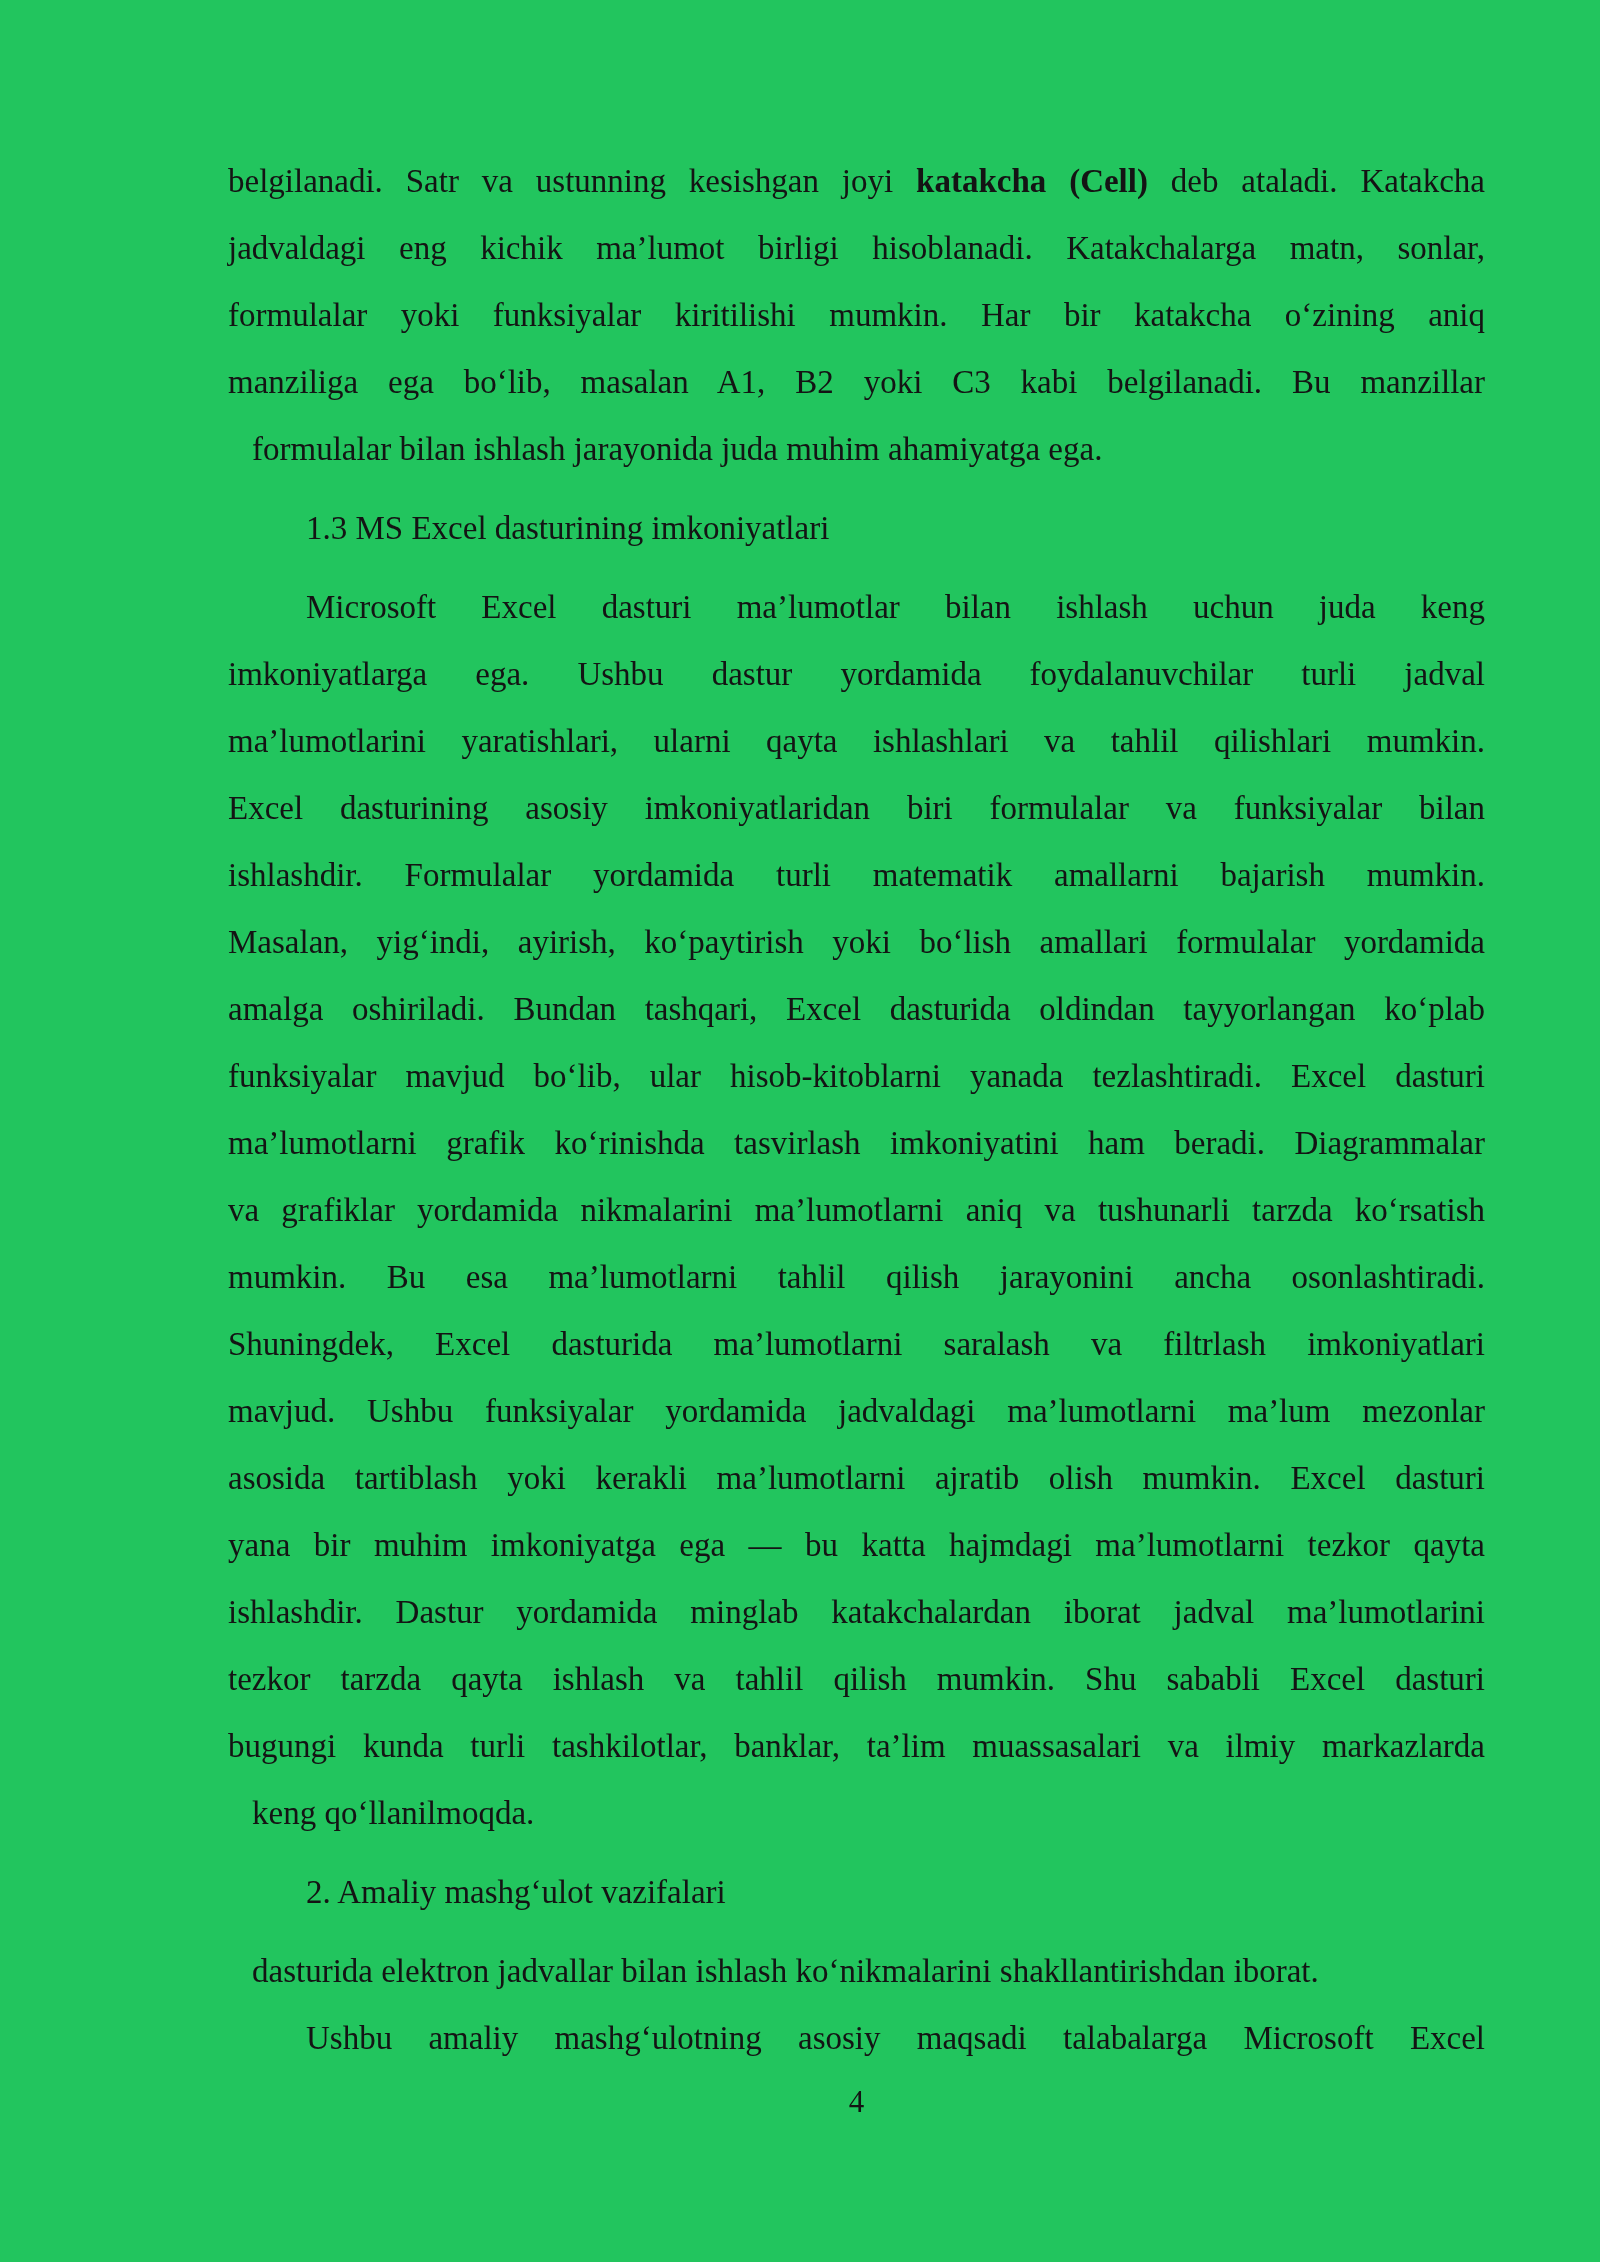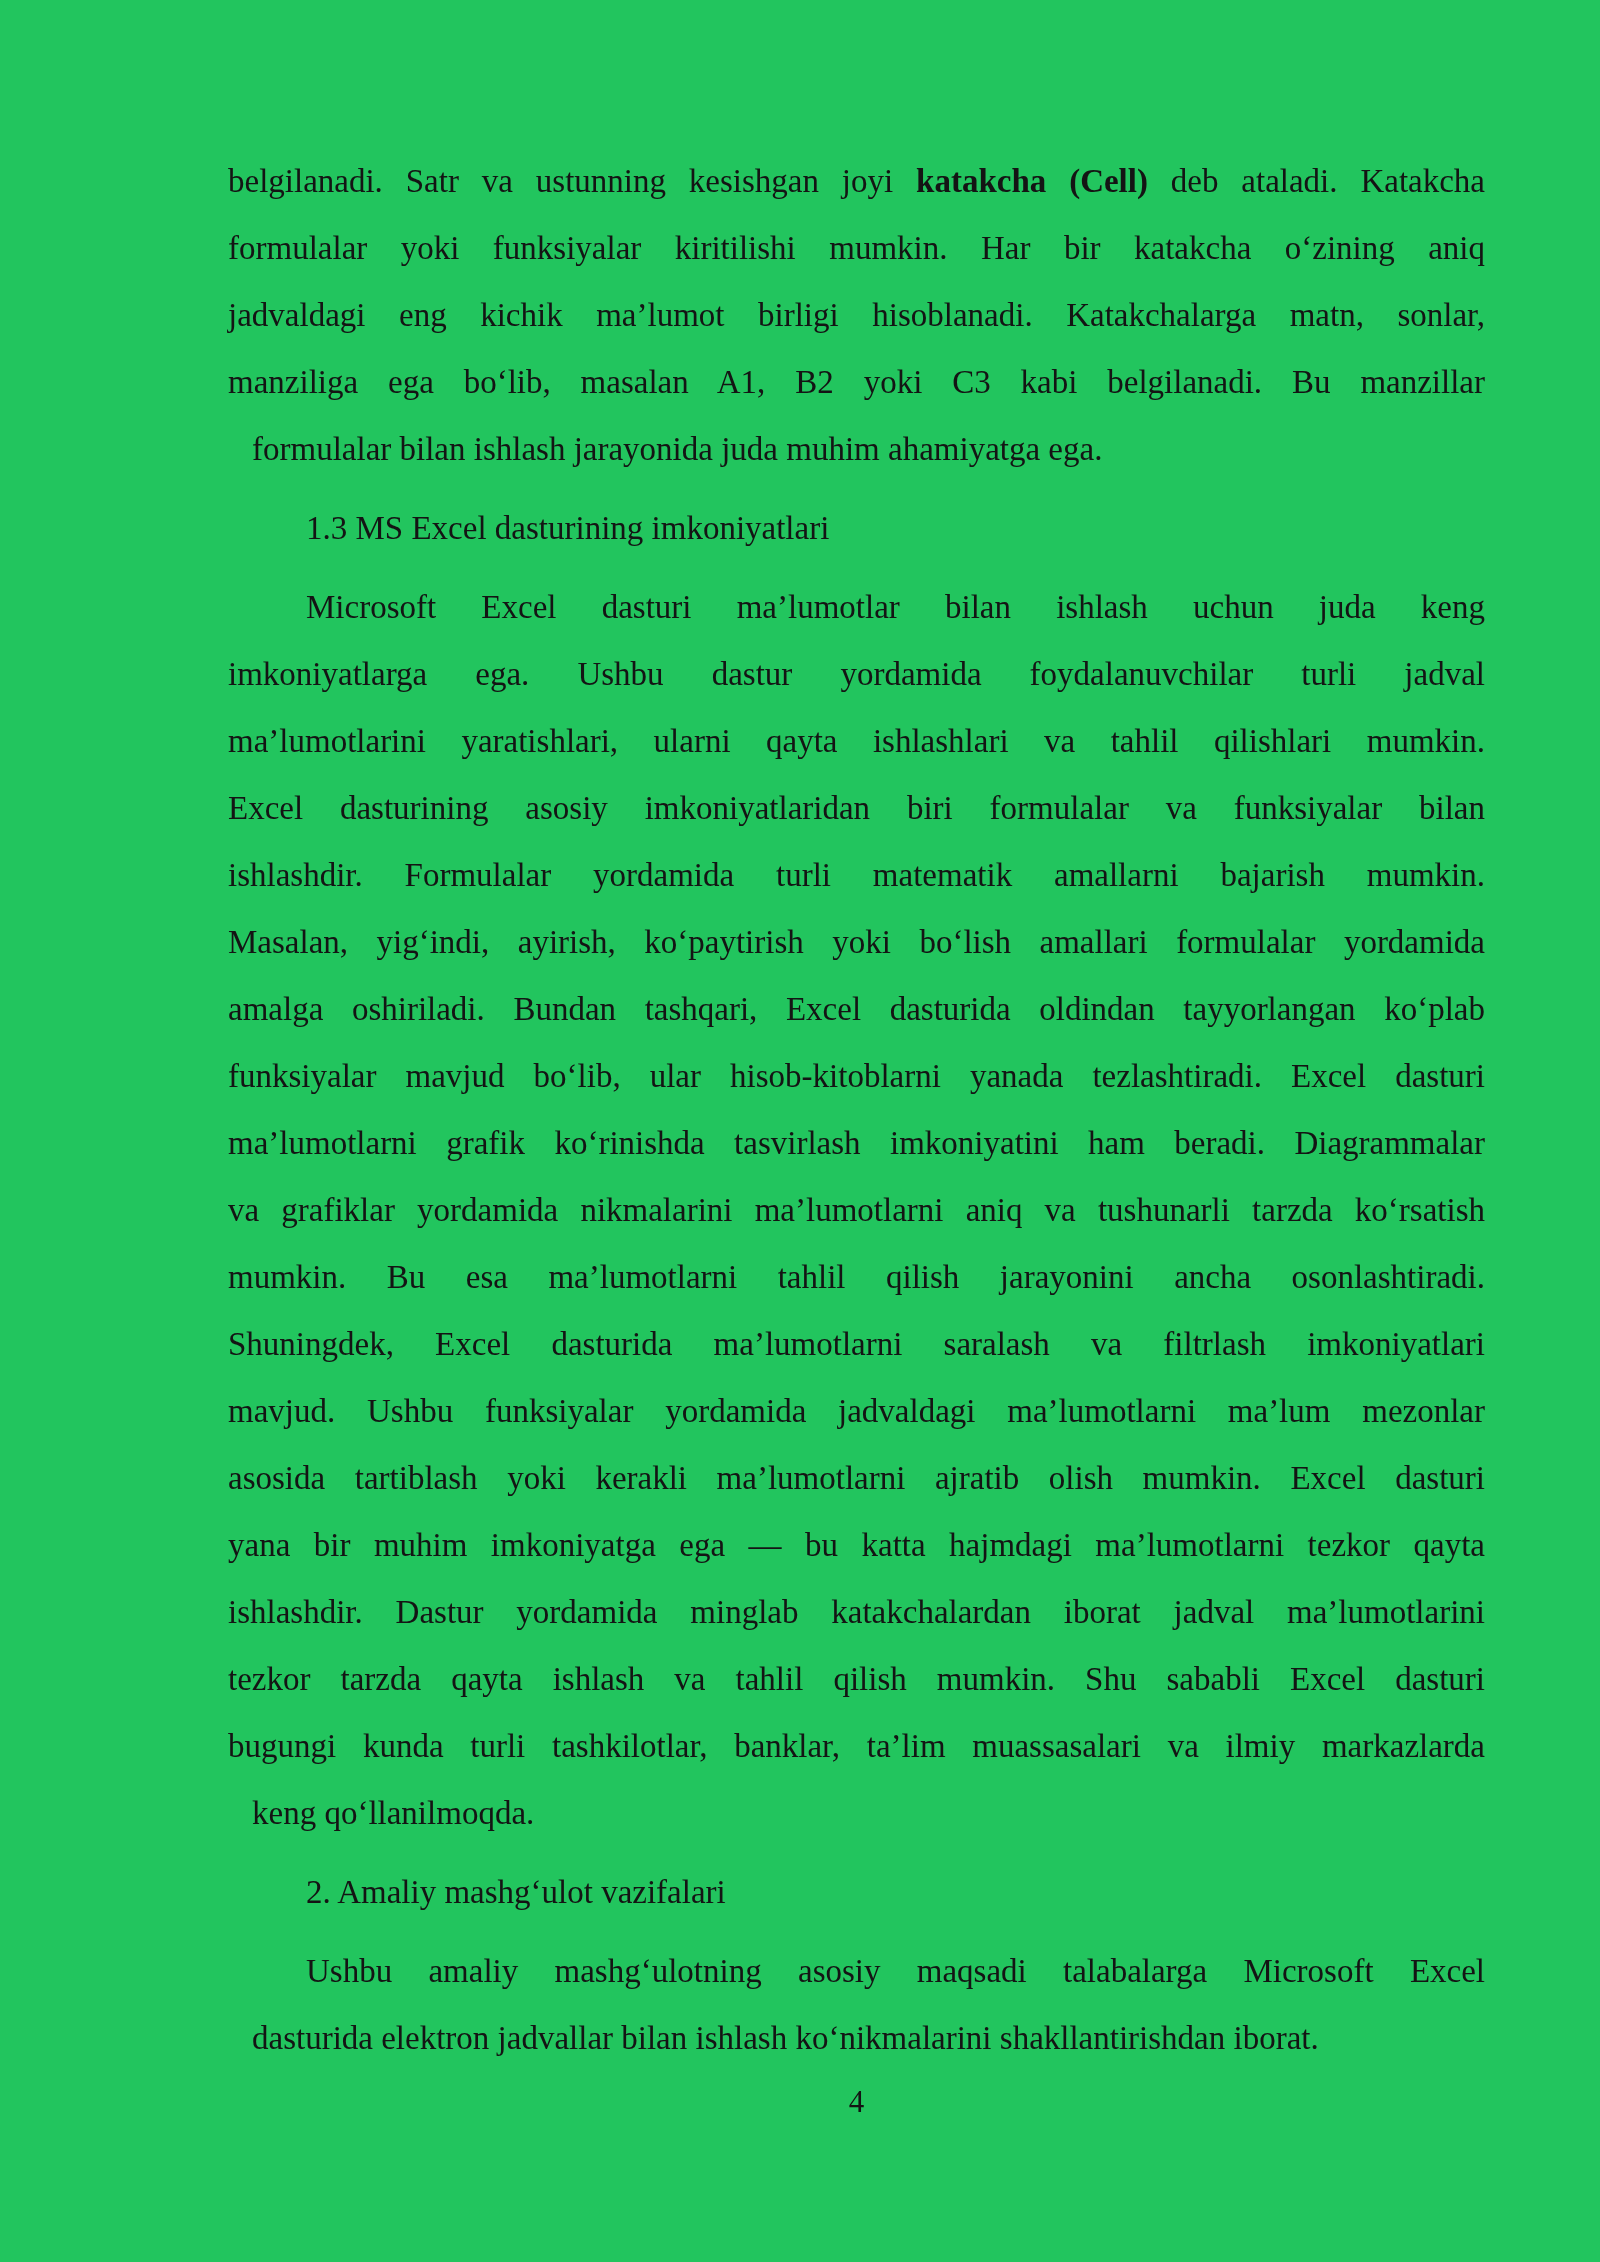--- a/index.html
+++ b/index.html
@@ -41,22 +41,22 @@
     line-height: 40px;
   }
 </style>
 </head>
 <body>
 
 <div class="page">
 
   <div class="para">
       <div class="line"><span>belgilanadi. Satr va ustunning kesishgan joyi </span><span class="bold">katakcha (Cell)</span><span> deb ataladi. Katakcha</span></div>
+      <div class="line"><span>jadvaldagi eng kichik ma’lumot birligi hisoblanadi. Katakchalarga matn, sonlar,</span></div>
       <div class="line"><span>formulalar yoki funksiyalar kiritilishi mumkin. Har bir katakcha o‘zining aniq</span></div>
-      <div class="line"><span>jadvaldagi eng kichik ma’lumot birligi hisoblanadi. Katakchalarga matn, sonlar,</span></div>
       <div class="line"><span>manziliga ega bo‘lib, masalan A1, B2 yoki C3 kabi belgilanadi. Bu manzillar</span></div>
       <div class="line last"><span>formulalar bilan ishlash jarayonida juda muhim ahamiyatga ega.</span></div>
     </div>
 
   <div class="heading">1.3 MS Excel dasturining imkoniyatlari</div>
 
   <div class="para">
       <div class="line indent"><span>Microsoft Excel dasturi ma’lumotlar bilan ishlash uchun juda keng</span></div>
       <div class="line"><span>imkoniyatlarga ega. Ushbu dastur yordamida foydalanuvchilar turli jadval</span></div>
       <div class="line"><span>ma’lumotlarini yaratishlari, ularni qayta ishlashlari va tahlil qilishlari mumkin.</span></div>
@@ -74,19 +74,19 @@
       <div class="line"><span>yana bir muhim imkoniyatga ega — bu katta hajmdagi ma’lumotlarni tezkor qayta</span></div>
       <div class="line"><span>ishlashdir. Dastur yordamida minglab katakchalardan iborat jadval ma’lumotlarini</span></div>
       <div class="line"><span>tezkor tarzda qayta ishlash va tahlil qilish mumkin. Shu sababli Excel dasturi</span></div>
       <div class="line"><span>bugungi kunda turli tashkilotlar, banklar, ta’lim muassasalari va ilmiy markazlarda</span></div>
       <div class="line last"><span>keng qo‘llanilmoqda.</span></div>
     </div>
 
   <div class="heading">2. Amaliy mashg‘ulot vazifalari</div>
 
   <div class="para">
+      <div class="line last"><span>dasturida elektron jadvallar bilan ishlash ko‘nikmalarini shakllantirishdan iborat.</span></div>
       <div class="line indent"><span>Ushbu amaliy mashg‘ulotning asosiy maqsadi talabalarga Microsoft Excel</span></div>
-      <div class="line last"><span>dasturida elektron jadvallar bilan ishlash ko‘nikmalarini shakllantirishdan iborat.</span></div>
     </div>
 
   <div class="page-number">4</div>
 
 </div>
 
 </body></html>

